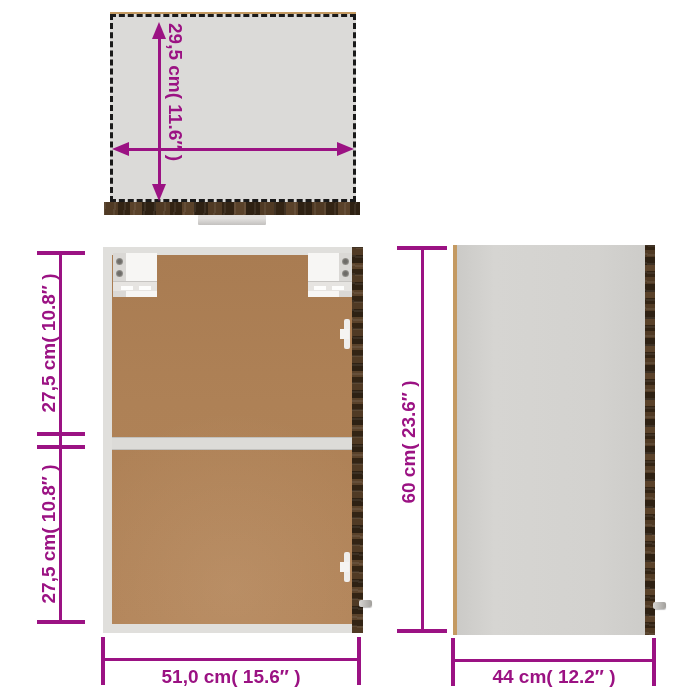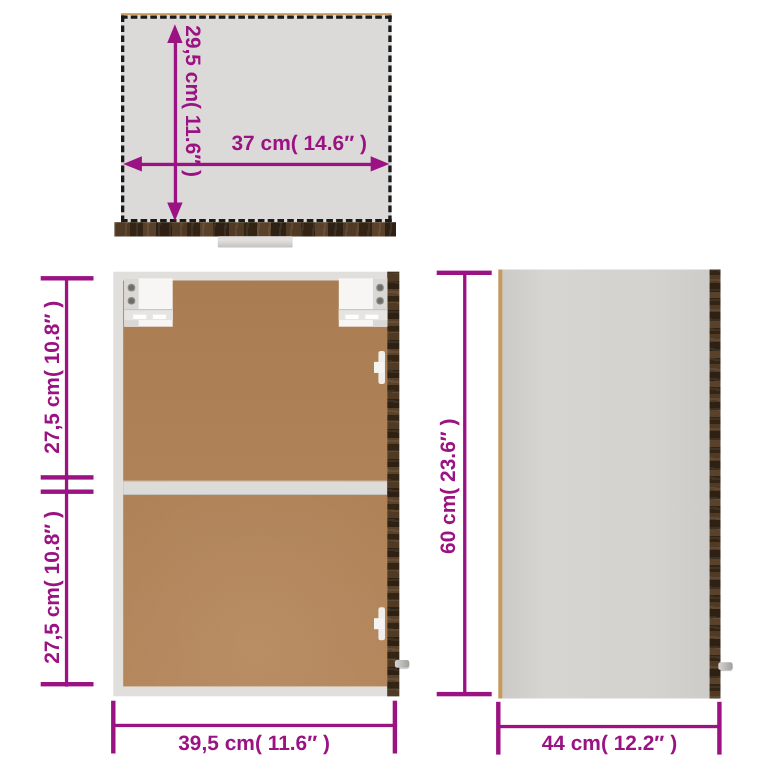--- a/index.html
+++ b/index.html
@@ -83,21 +83,20 @@
       <div class="tri tri-up" style="left:42px;top:10px;"></div>
       <div class="tri tri-down" style="left:42px;top:172px;"></div>
     </div>
     <span class="dim-label rot-cw" style="left:65px;top:80px;">29,5 cm( 11.6″ )</span>
 
     <div>
       <div class="dim" style="left:8px;top:136px;width:230px;height:3px;"></div>
       <div class="tri tri-left" style="left:2px;top:130px;"></div>
       <div class="tri tri-right" style="left:227px;top:130px;"></div>
     </div>
-    <span class="dim-label" style="left:162px;top:119px;">37 cm( 14.6″ )</span>
   </div>
 
   <div class="fv">
     <div class="fv-back brown-panel"></div>
     <div class="fv-shelf"></div>
     <div class="fv-wood wood-v"></div>
 
     <div class="bracket" style="left:10px;">
       <div class="bracket-col"></div>
       <div class="screw" style="top:5px;"></div>
@@ -136,21 +135,21 @@
     <div class="dim" style="left:37px;top:445px;width:48px;height:4px;"></div>
     <div class="dim" style="left:37px;top:620px;width:48px;height:4px;"></div>
     <span class="dim-label rot-ccw" style="left:48px;top:343px;">27,5 cm( 10.8″ )</span>
     <span class="dim-label rot-ccw" style="left:48px;top:534px;">27,5 cm( 10.8″ )</span>
   </div>
 
   <div>
     <div class="dim" style="left:103px;top:658px;width:258px;height:3px;"></div>
     <div class="dim" style="left:101px;top:637px;width:4px;height:48px;"></div>
     <div class="dim" style="left:357px;top:637px;width:4px;height:48px;"></div>
-    <span class="dim-label" style="left:231px;top:676px;">39,5 cm( 11.6″ )</span>
+    <span class="dim-label" style="left:231px;top:676px;">51,0 cm( 15.6″ )</span>
   </div>
 
   <div>
     <div class="dim" style="left:421px;top:248px;width:3px;height:383px;"></div>
     <div class="dim" style="left:397px;top:246px;width:50px;height:4px;"></div>
     <div class="dim" style="left:397px;top:629px;width:50px;height:4px;"></div>
     <span class="dim-label rot-ccw" style="left:408px;top:442px;">60 cm( 23.6″ )</span>
   </div>
 
   <div>

